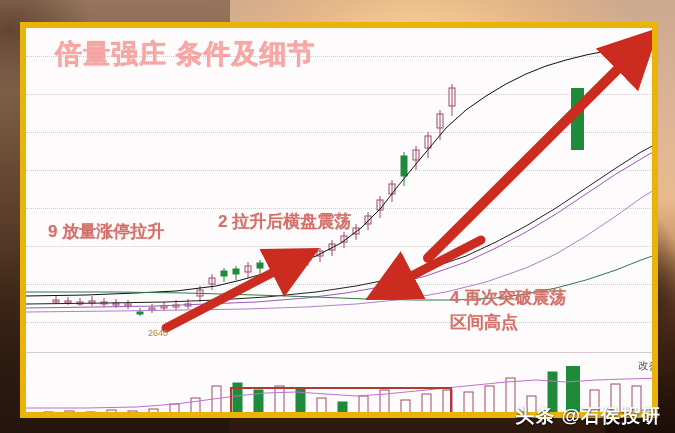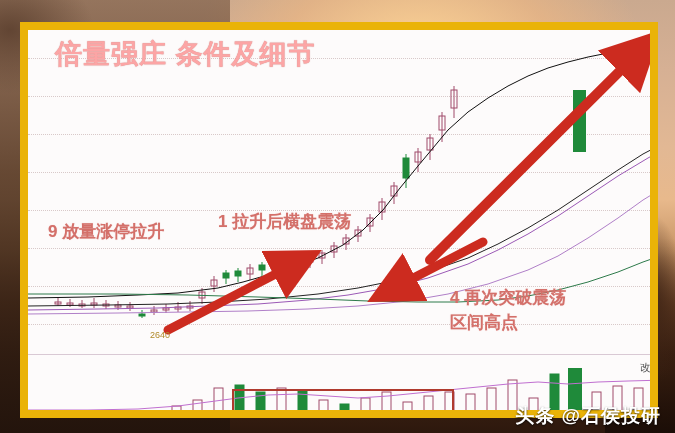--- a/index.html
+++ b/index.html
@@ -27,21 +27,21 @@
   #backdrop:after{ 
     content:"";position:absolute;right:0;bottom:0;width:70px;height:433px;
     background:
       radial-gradient(ellipse 40px 120px at 50px 300px, rgba(60,34,20,.8) 0%, rgba(60,34,20,0) 70%),
       linear-gradient(to bottom, rgba(0,0,0,0) 55%, rgba(45,24,12,.7) 85%, rgba(25,12,6,.9) 100%);
   }
 
   
   #chartwin{
     position:absolute;left:20px;top:22px;width:638px;height:396px;
-    background:#fdfbfb;border:8px solid #eab308;box-sizing:border-box;
+    background:#fdfbfb;border:6px solid #eab308;box-sizing:border-box;
     overflow:hidden;
   }
   .pane{position:absolute;left:0;right:0;}
   #kpane{top:0;height:308px;}
   #vpane{top:332px;height:64px;}
   .divider{position:absolute;left:0;right:0;top:324px;height:1px;background:#d9c9d4;}
 
   
   .grid{position:absolute;left:0;right:0;height:0;
     border-top:1px dotted #d8c9c9;}
@@ -256,21 +256,21 @@
 
 </div>
 
 <div id="title">倍量强庄  条件及细节</div>
 
 <div class="anno" id="anno1">
   <div>9 放量涨停拉升</div>
 </div>
 
 <div class="anno" id="anno2">
-  <div>1 拉升后横盘震荡</div>
+  <div>2 拉升后横盘震荡</div>
 </div>
 
 <div class="anno" id="anno3">
 </div>
 
 <div class="anno" id="anno4">
   <div>4 再次突破震荡</div>
   <div>区间高点</div>
 </div>
 

